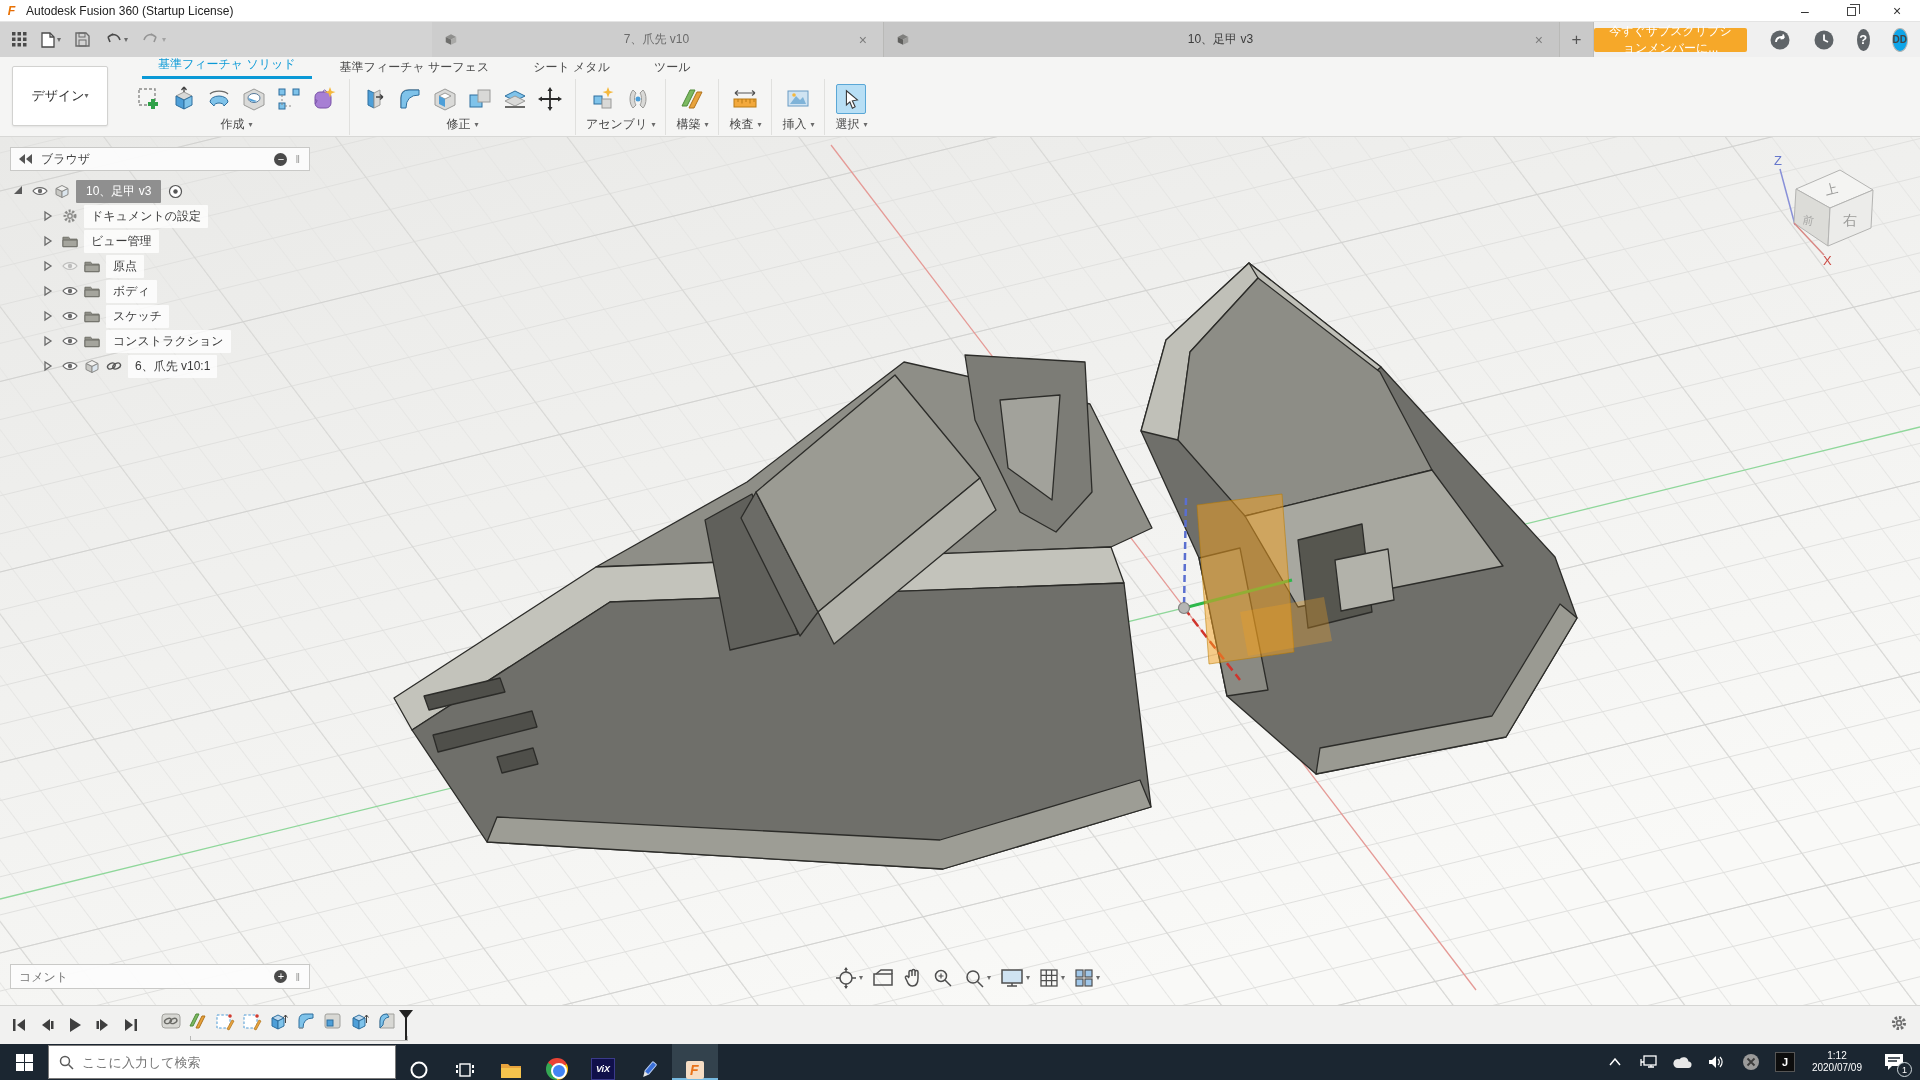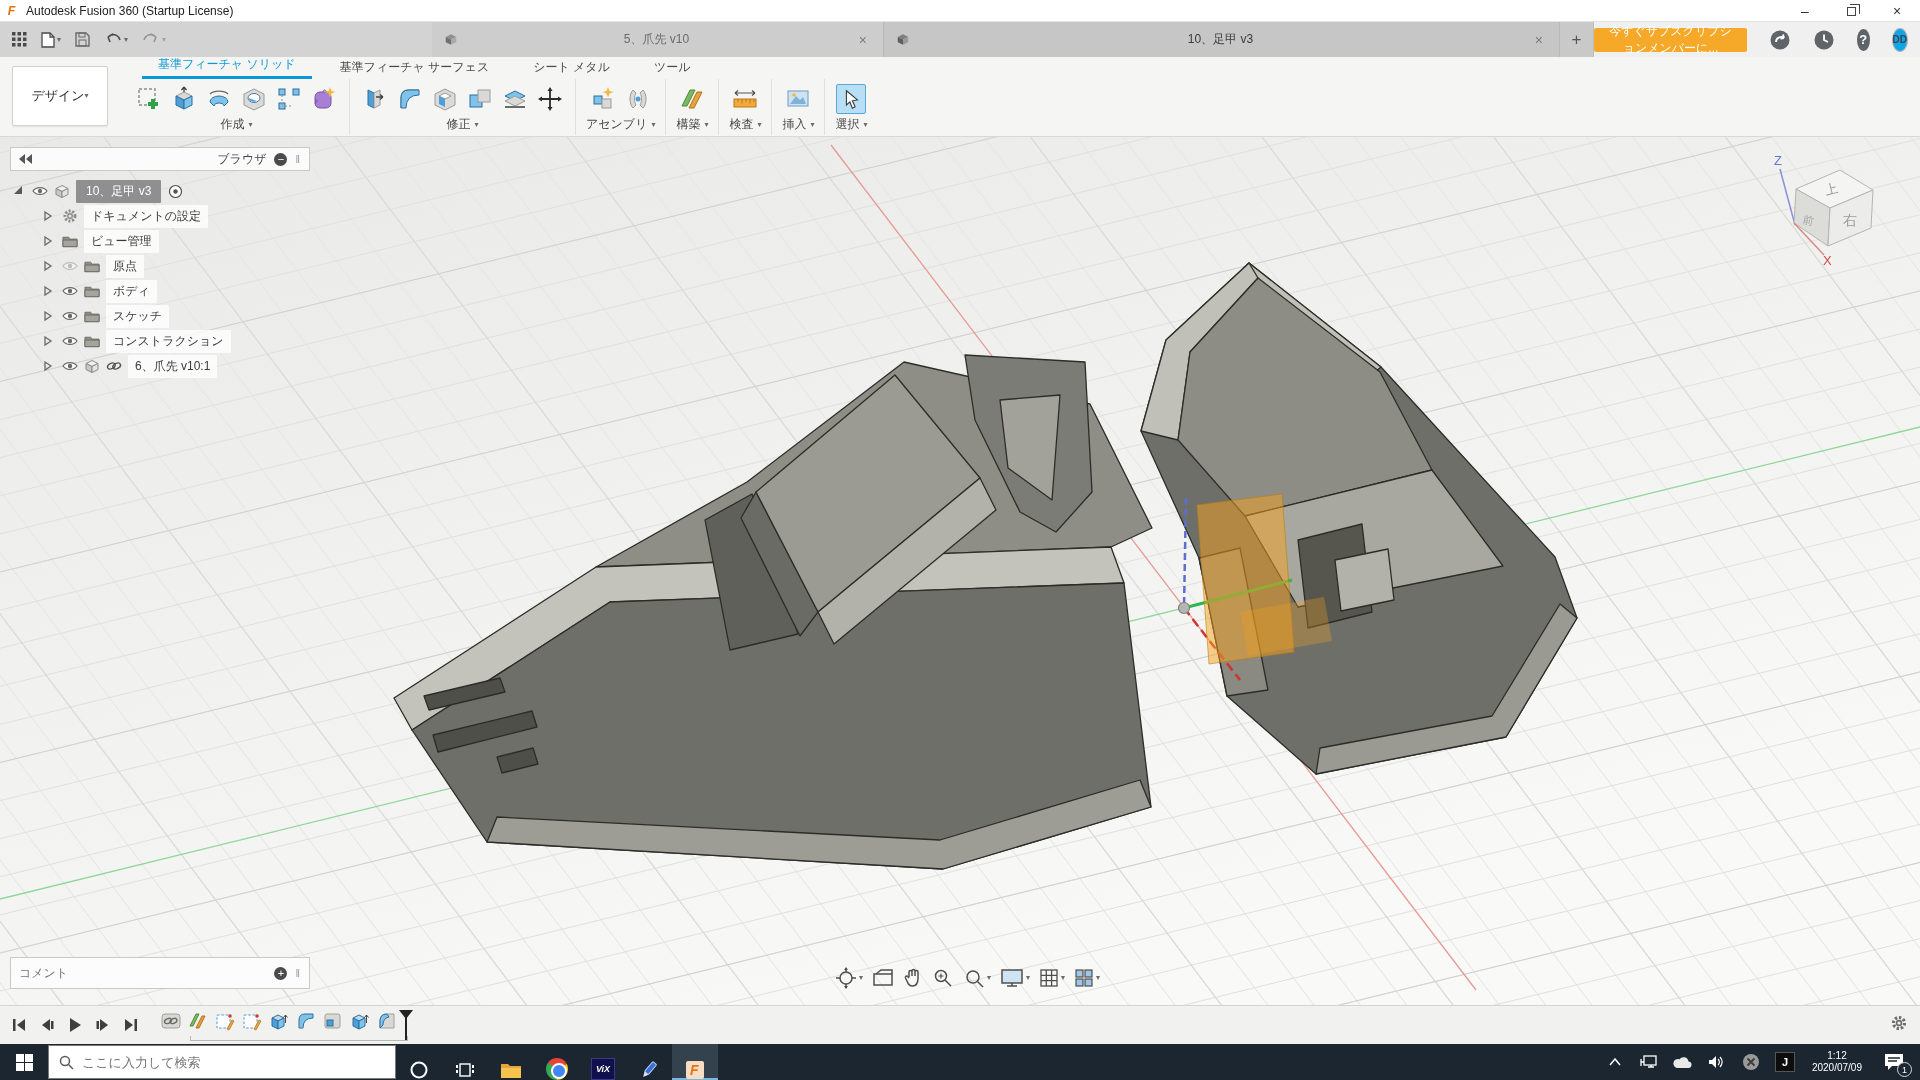--- a/index.html
+++ b/index.html
@@ -60,32 +60,32 @@
   .tool.active-tool { background:#b8dff5; border:1px solid #5aa7d6; border-radius:2px; }
 
   
   .viewport { position:absolute; top:137px; left:0; width:1920px; height:868px; overflow:hidden; }
   .scene { position:absolute; top:0; left:0; width:1920px; height:868px; }
 
   
   .browser { position:absolute; top:10px; left:10px; width:300px; font-size:12px; color:#3a3a3a; }
   .panelhead { height:24px; background:rgba(252,252,252,.95); border:1px solid #c9c9c7;
     display:flex; align-items:center; padding:0 8px; gap:8px; }
-  .panelhead .phlabel { flex:1; color:#444;text-align:right; }
+  .panelhead .phlabel { flex:1; color:#444; }
   .pcirc { width:13px; height:13px; border-radius:50%; background:#4a4a4a; color:#fff; font-size:11px;
     line-height:12px; text-align:center; }
   .grip { color:#9a9a98; font-size:11px; letter-spacing:1px; }
   .trow { display:flex; align-items:center; height:24px; gap:6px; margin-top:1px; }
   .chip { background:rgba(255,255,255,.78); padding:3px 7px; border-radius:1px; }
   .rootchip { background:#8f8f8f; color:#fff; padding:3px 10px; }
   .ticon { width:16px; height:16px; display:flex; align-items:center; justify-content:center; }
   .eye-hidden { opacity:.35; } .ind2 { margin-left:30px; }
 
   
-  .commentbox { position:absolute; left:10px; bottom:16px; width:300px; height:32px;
+  .commentbox { position:absolute; left:10px; bottom:16px; width:300px; height:25px;
     background:rgba(252,252,252,.95); border:1px solid #c9c9c7; display:flex; align-items:center;
     padding:0 8px; gap:8px; }
   .commentbox input { flex:1; border:none; outline:none; background:transparent; font-size:12px;
     color:#444; font-family:"Liberation Sans", sans-serif; }
 
   
   .navbar { position:absolute; left:835px; bottom:12px; height:30px; display:flex; align-items:center; gap:9px; }
   .navitem { display:flex; align-items:center; gap:2px; }
 
   
@@ -204,21 +204,21 @@
         <span class="caret">▾</span>
       </span>
     </div>
 
     <div class="doc-tab tab1">
       <svg width="14" height="13" viewBox="0 0 16 14">
         <polygon points="2,4 8,1 14,4 8,7" fill="#8f8f8d"></polygon>
           <polygon points="2,4 8,7 8,13 2,10" fill="#6f6f6d"></polygon>
           <polygon points="8,7 14,4 14,10 8,13" fill="#aaaaa8"></polygon>
         </svg>
-      <span class="tablabel">5、爪先 v10</span>
+      <span class="tablabel">7、爪先 v10</span>
       <span class="tabclose">×</span>
     </div>
     <div class="doc-tab tab2">
       <svg width="14" height="13" viewBox="0 0 16 14">
         <polygon points="2,4 8,1 14,4 8,7" fill="#7f7f7d"></polygon>
           <polygon points="2,4 8,7 8,13 2,10" fill="#5f5f5d"></polygon>
           <polygon points="8,7 14,4 14,10 8,13" fill="#9a9a98"></polygon>
         </svg>
       <span class="tablabel">10、足甲 v3</span>
       <span class="tabclose">×</span>

